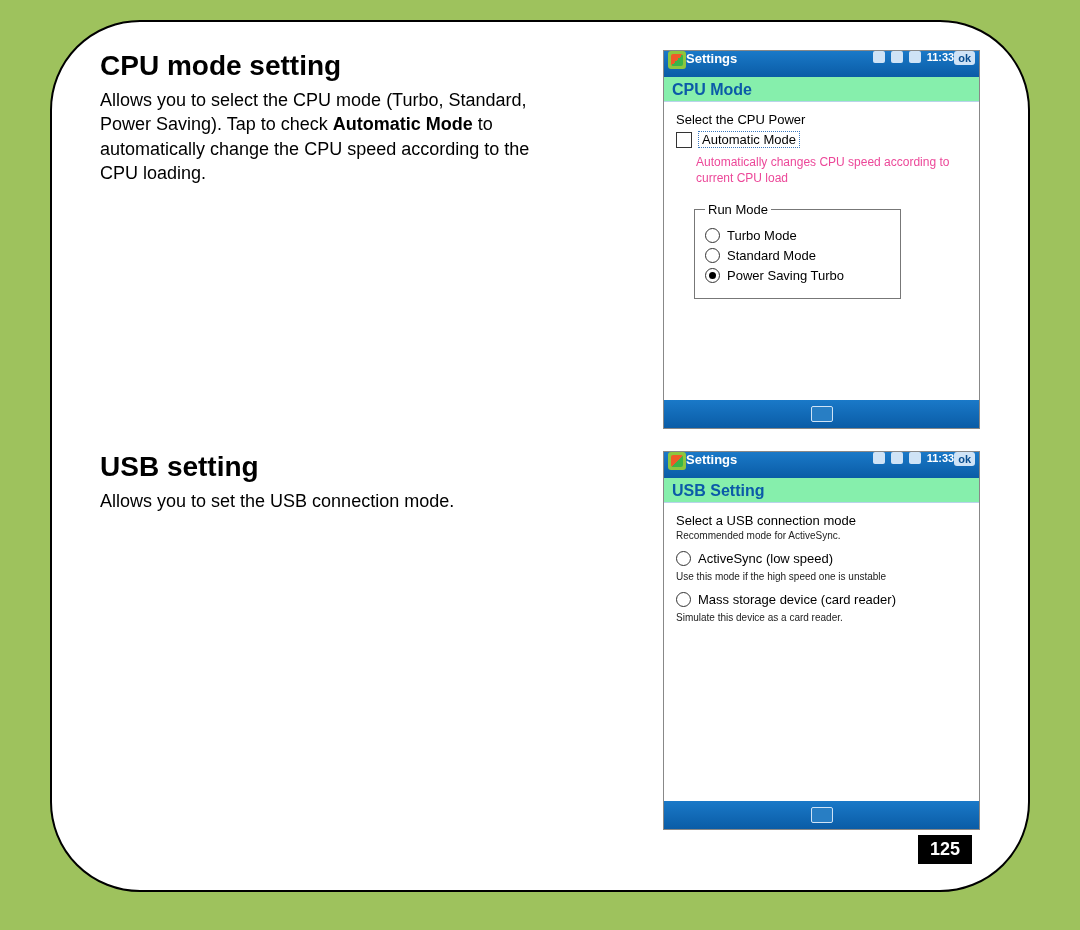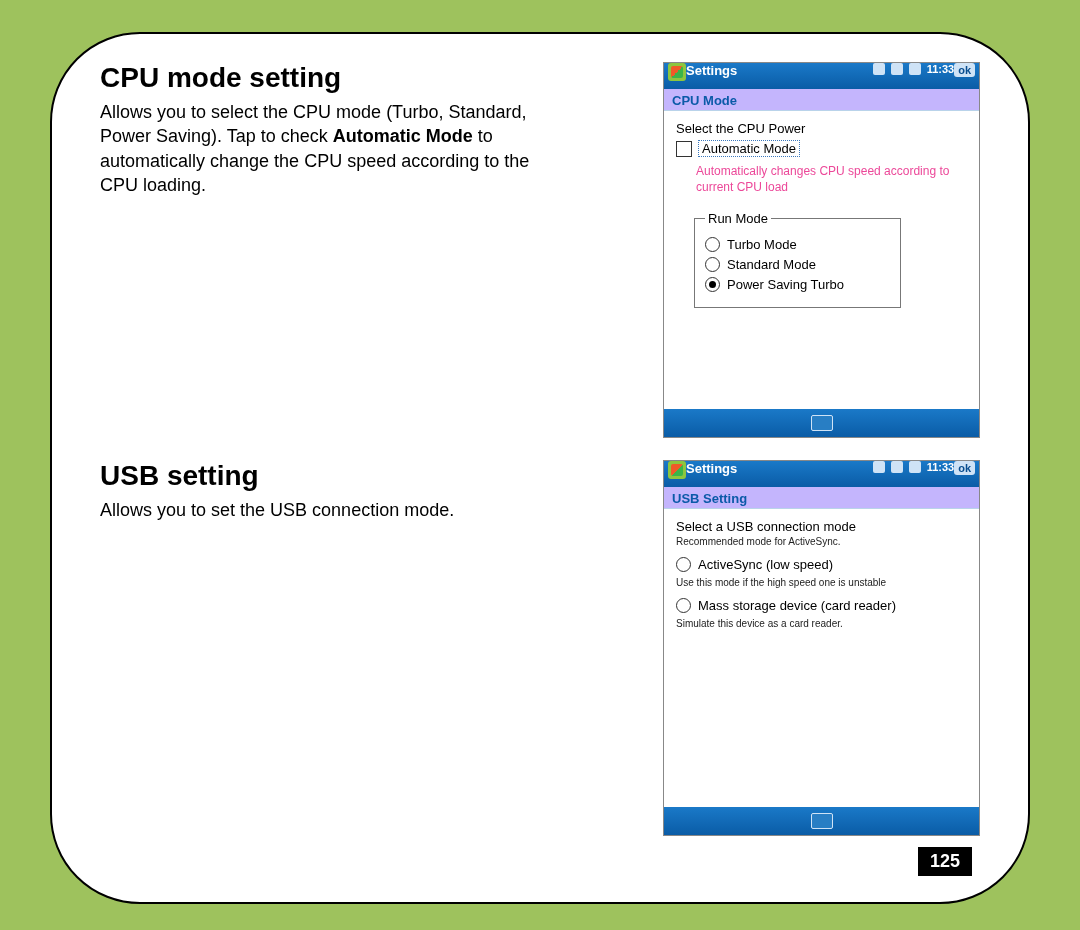--- a/index.html
+++ b/index.html
@@ -5,21 +5,21 @@
   html,body{margin:0;padding:0;}
   body{
     width:1080px;height:930px;
     background:#9ec25d;
     font-family:Arial,Helvetica,sans-serif;
     position:relative;
     box-sizing:border-box;
   }
   .page{
     position:absolute;
-    left:50px;top:32px;
+    left:50px;top:20px;
     width:980px;height:872px;
     background:#fff;
     border:2px solid #000;
     border-radius:90px;
     box-sizing:border-box;
     padding:28px 48px 20px 48px;
   }
   .section-title{
     font-size:28px;
     font-weight:bold;
@@ -67,24 +67,24 @@
     border-radius:2px;
   }
   .titlebar .spacer{flex:1;}
   .titlebar .tray{display:flex;align-items:center;gap:6px;font-size:11px;}
   .titlebar .tray .ico{width:12px;height:12px;background:#cfe3f6;border-radius:2px;}
   .titlebar .ok{
     background:#cfe3f6;color:#084d8f;font-size:11px;font-weight:bold;
     padding:1px 4px;border-radius:3px;
   }
   .device .subtitle{
-    color:#0b5aa8;font-weight:bold;font-size:13px;
+    color:#0b5aa8;font-weight:bold;font-size:16px;
     padding:4px 8px 2px 8px;
     border-bottom:1px solid #b9d3ea;
-    background:#c4b5fd;
+    background:#86efac;
   }
   .device .content{
     padding:10px 12px 14px 12px;
     min-height:298px;
     box-sizing:border-box;
   }
   .device .bottombar{
     height:28px;background:linear-gradient(#1a79c8,#0a5ca6);
     display:flex;align-items:center;justify-content:center;
   }

